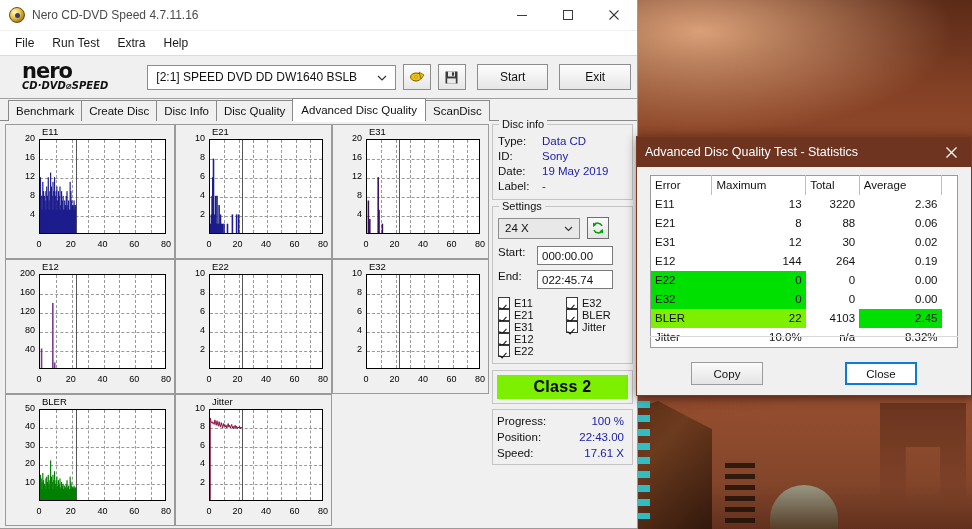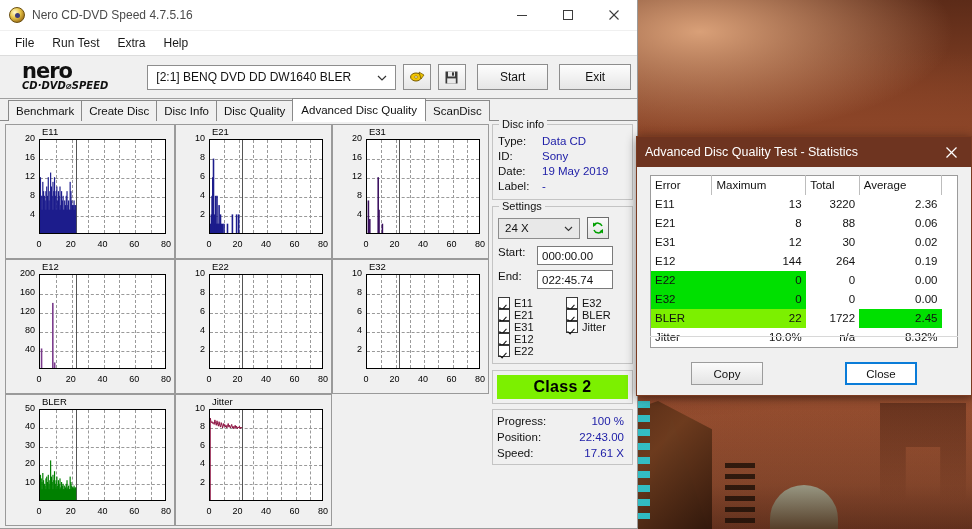--- a/index.html
+++ b/index.html
@@ -274,21 +274,21 @@
   <div class="slats"></div>
   <div class="slats2"></div>
   <div class="dome"></div>
   <div class="far-arch"></div>
 </div>
 
 <div id="nero-window">
 
   <div id="titlebar">
     <div class="app-icon"></div>
-    <div class="title">Nero CD-DVD Speed 4.7.5.16</div>
+    <div class="title">Nero CD-DVD Speed 4.7.11.16</div>
     <div class="wbtn">
       <svg width="12" height="12" viewBox="0 0 12 12">
           <line x1="1" y1="6.5" x2="11" y2="6.5" stroke="#3c3c3c" stroke-width="1"></line>
         </svg>
     </div>
     <div class="wbtn">
       <svg width="12" height="12" viewBox="0 0 12 12">
           <rect x="1.5" y="1.5" width="9" height="9" fill="none" stroke="#3c3c3c" stroke-width="1"></rect>
         </svg>
     </div>
@@ -306,21 +306,21 @@
     <div class="mi">Extra</div>
     <div class="mi">Help</div>
   </div>
 
   <div id="toolbar">
     <div id="logo">
       <div class="l1">nero</div>
       <div class="l2">CD·DVD⌀SPEED</div>
     </div>
     <div class="drive-select">
-      <span>[2:1]   BENQ DVD DD DW1640 BLER</span>
+      <span>[2:1]   SPEED DVD DD DW1640 BSLB</span>
       <span class="chev">
         <svg width="10" height="7" viewBox="0 0 10 7">
             <polyline points="1,1 5,5 9,1" fill="none" stroke="#333" stroke-width="1.2"></polyline>
           </svg>
       </span>
     </div>
     <div class="tbtn icon">
       <svg width="16" height="14" viewBox="0 0 16 14">
         <ellipse cx="7" cy="7" rx="5.4" ry="4" fill="#f2c400" stroke="#7a5c00" stroke-width="1"></ellipse>
         <ellipse cx="7" cy="7" rx="1.5" ry="1.1" fill="#fff" stroke="#7a5c00" stroke-width=".6"></ellipse>
@@ -905,21 +905,21 @@
           <tr>
             <td style="background: rgb(0, 224, 0);">E32</td>
             <td style="background: rgb(0, 224, 0);">0</td>
             <td>0</td>
             <td>0.00</td>
             <td class="spacer"></td>
           </tr>
           <tr>
             <td style="background: rgb(124, 240, 0);">BLER</td>
             <td style="background: rgb(124, 240, 0);">22</td>
-            <td>1722</td>
+            <td>4103</td>
             <td style="background: rgb(0, 224, 0);">2.45</td>
             <td class="spacer"></td>
           </tr>
           <tr>
             <td>Jitter</td>
             <td>10.0%</td>
             <td>n/a</td>
             <td>8.32%</td>
             <td class="spacer"></td>
           </tr>

